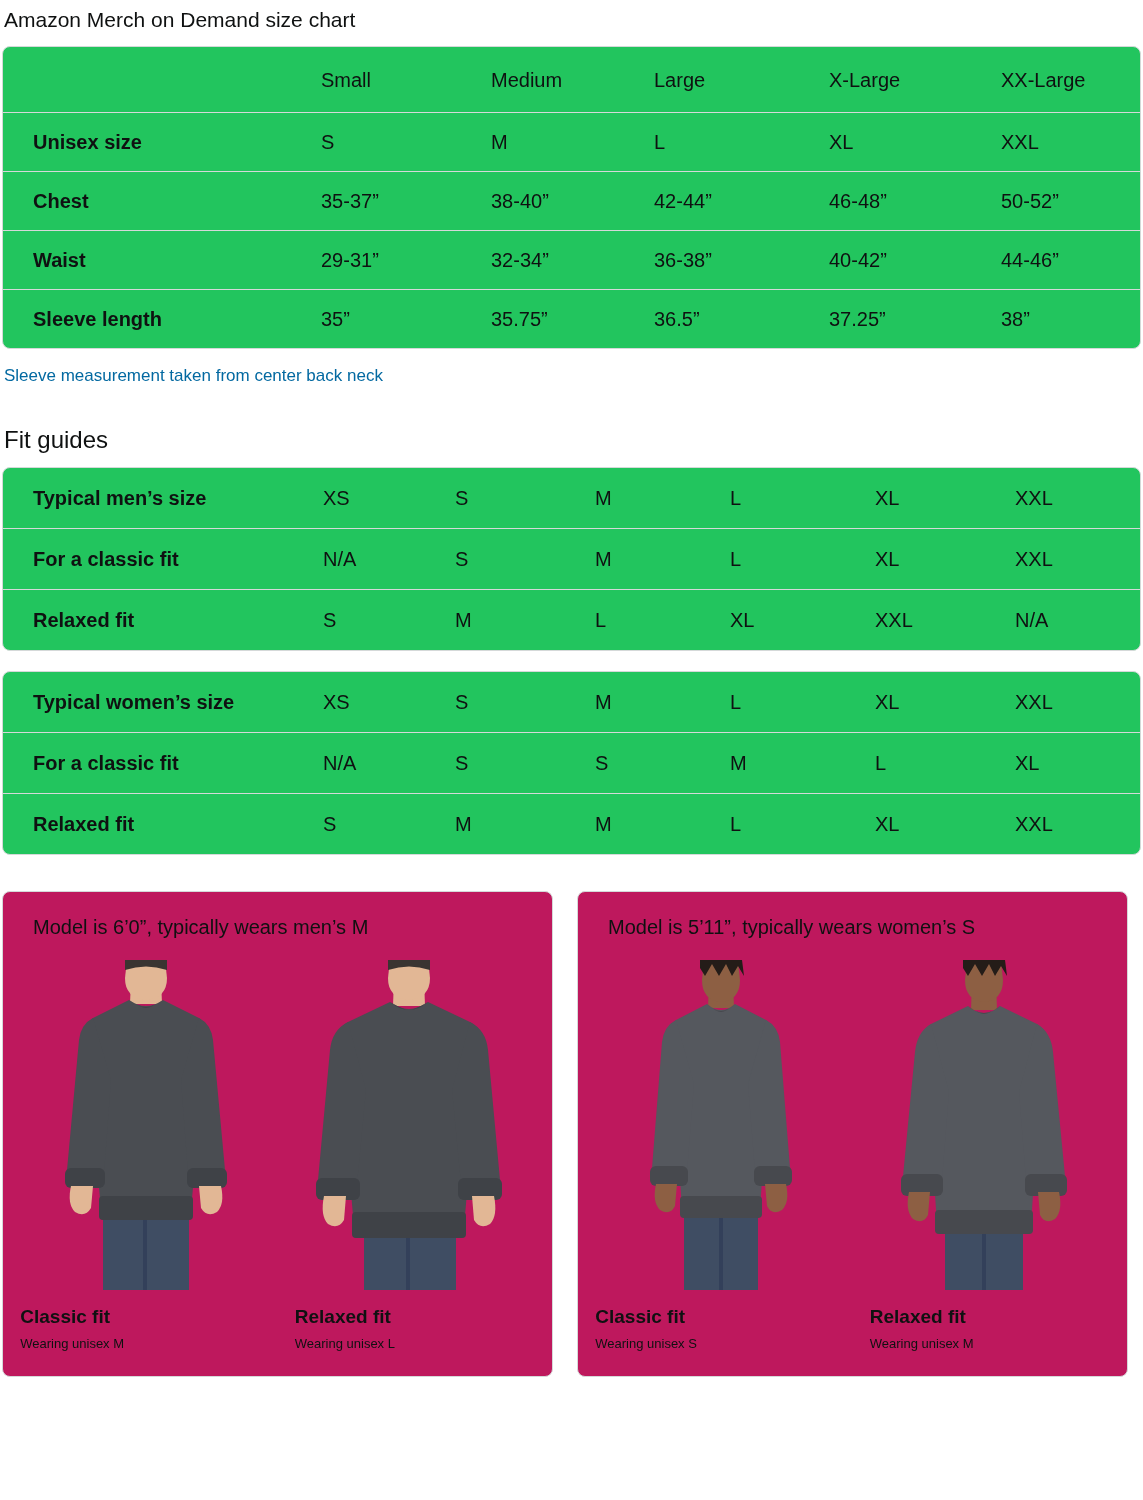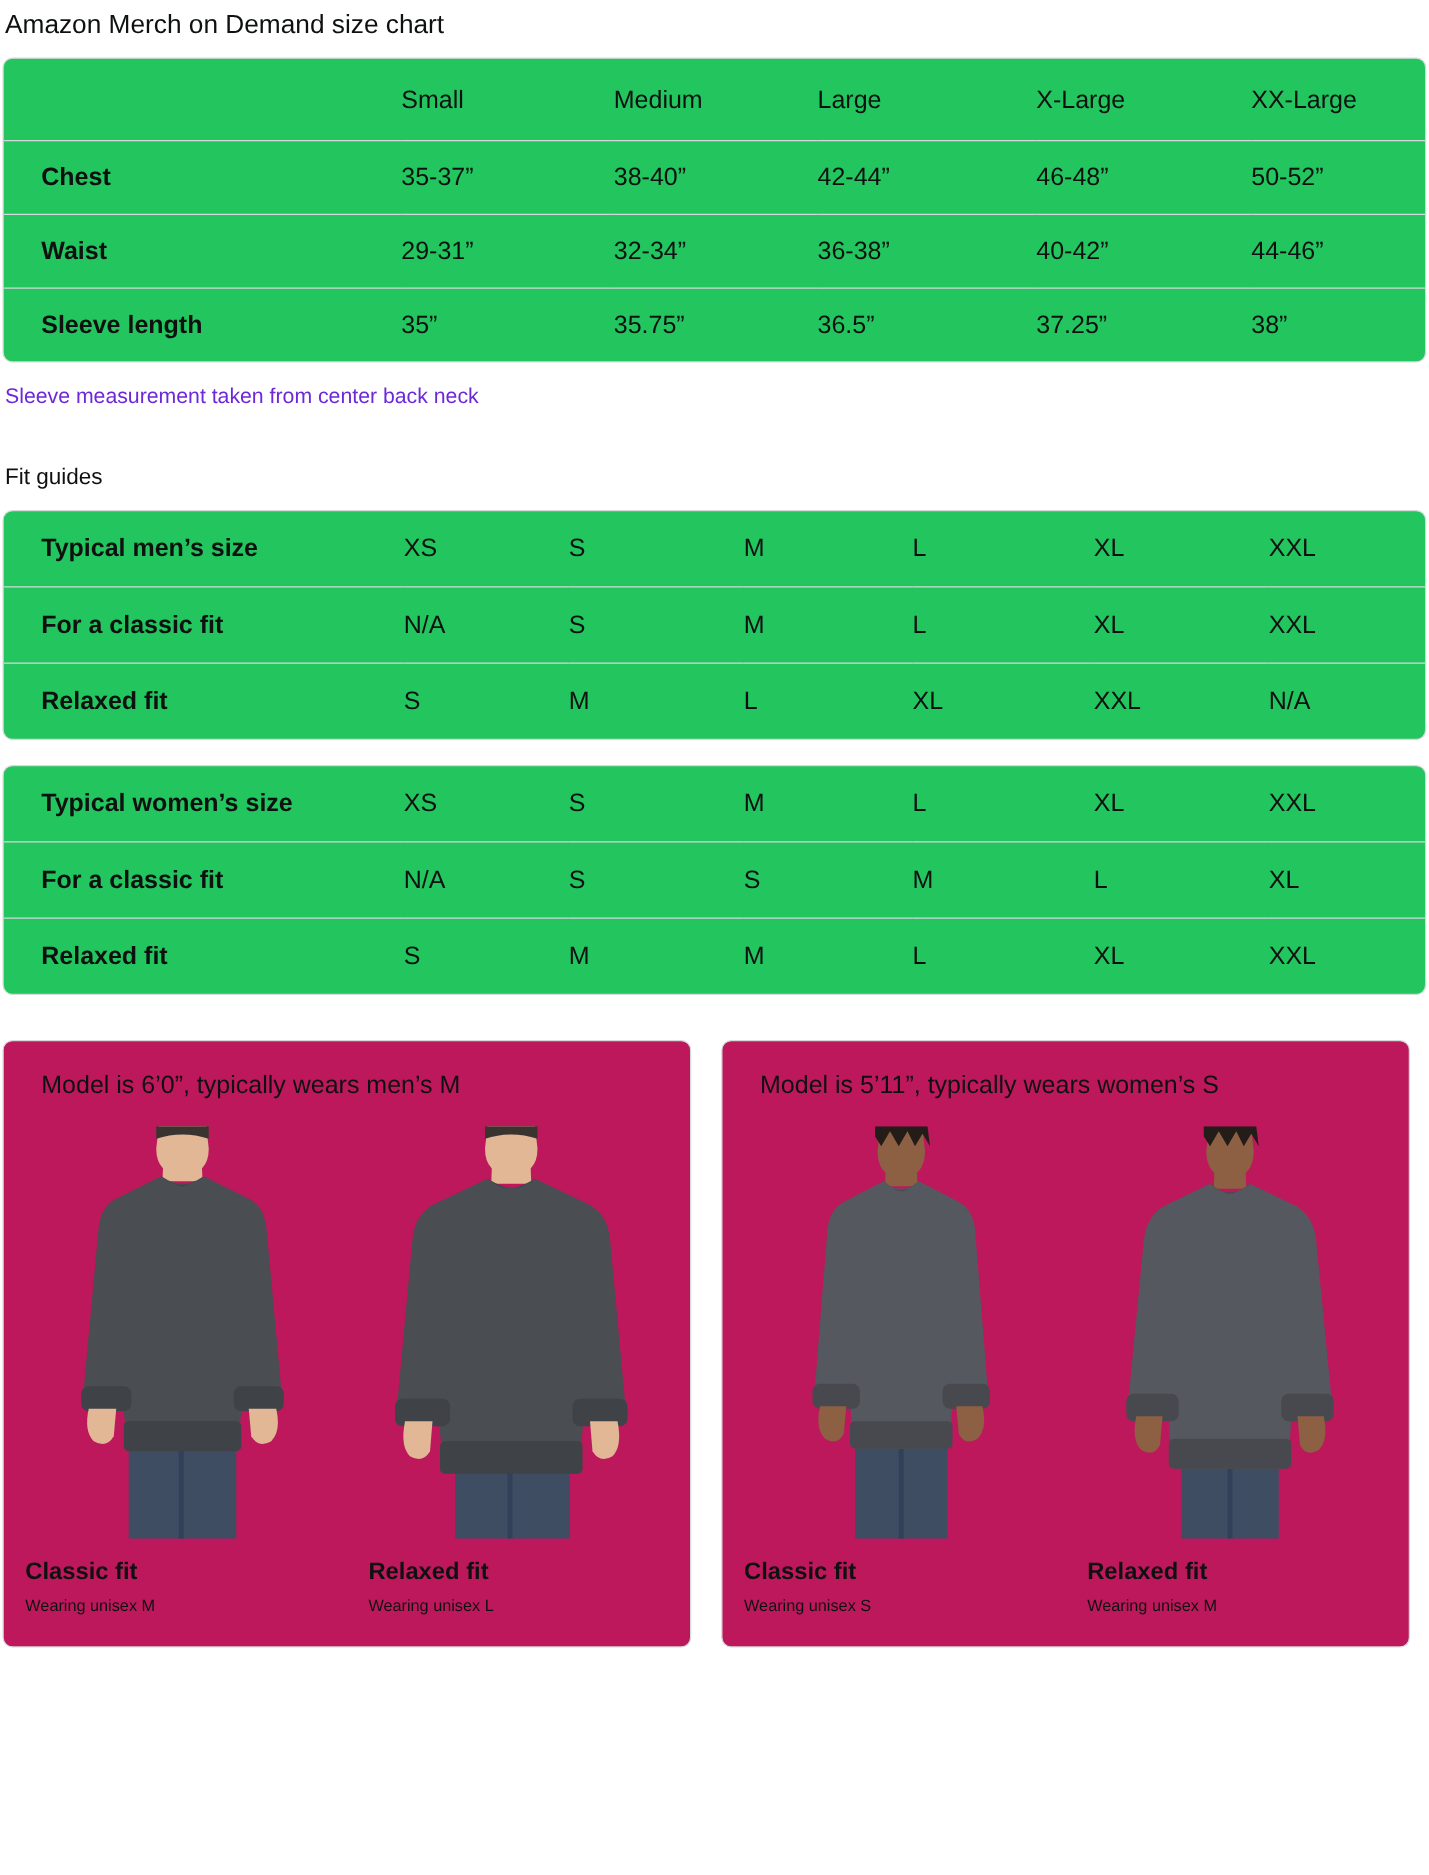--- a/index.html
+++ b/index.html
@@ -69,24 +69,24 @@
   .size-table col.c1 { width: 170px; }
   .size-table col.c2 { width: 163px; }
   .size-table col.c3 { width: 175px; }
   .size-table col.c4 { width: 172px; }
   .size-table col.c5 { width: auto; }
 
   .note {
     font-size: 17px;
     line-height: 24px;
     padding: 15px 10px 0 4px;
-    color: #6d28d9;
+    color: #0369a1;
   }
   .section-label {
-    font-size: 18px;
+    font-size: 24px;
     line-height: 24px;
     padding: 40px 0 15px 4px;
     color: #0f1111;
   }
   
   .fit-table td {
     border-bottom: 1px solid #d5d9d9;
     padding-top: 17px;
     padding-bottom: 17px;
   }
@@ -183,20 +183,28 @@
         <tr>
           <th class="rowhead"></th>
           <th>Small</th>
           <th>Medium</th>
           <th>Large</th>
           <th>X-Large</th>
           <th>XX-Large</th>
         </tr>
       </thead>
       <tbody>
+        <tr>
+          <td class="rowhead">Unisex size</td>
+          <td>S</td>
+          <td>M</td>
+          <td>L</td>
+          <td>XL</td>
+          <td>XXL</td>
+        </tr>
         <tr>
           <td class="rowhead">Chest</td>
           <td>35-37”</td>
           <td>38-40”</td>
           <td>42-44”</td>
           <td>46-48”</td>
           <td>50-52”</td>
         </tr>
         <tr>
           <td class="rowhead">Waist</td>

